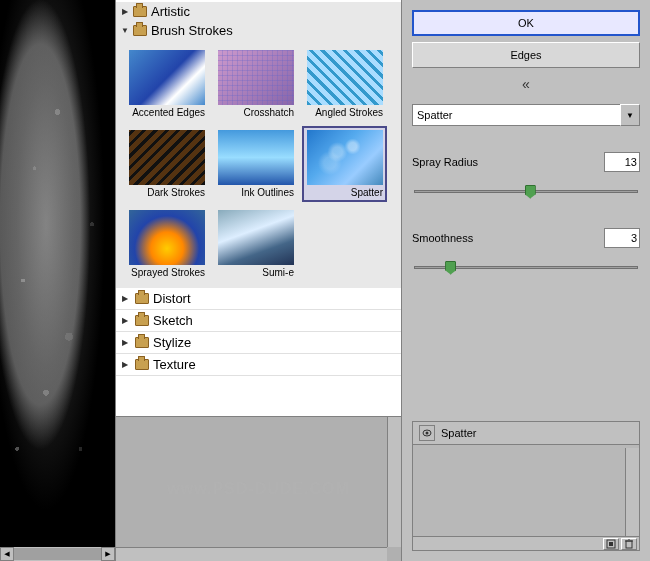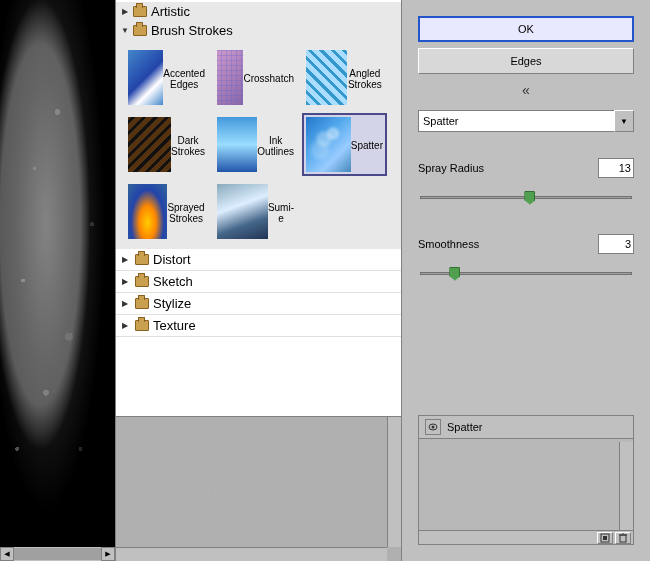--- a/index.html
+++ b/index.html
@@ -163,22 +163,22 @@
     .filter-items-grid {
       display: grid;
       grid-template-columns: repeat(3, 85px);
       gap: 4px;
       padding: 6px 8px;
       background: #e8e8e8;
     }
 
     .filter-item {
       display: flex;
-      flex-direction: row;
-      align-items: center;
+      flex-direction: column;
+      align-items: flex-end;
       cursor: pointer;
       padding: 2px;
       border: 2px solid transparent;
     }
 
     .filter-item.selected {
       border: 2px solid #4a4a8a;
       background: #d4d4e8;
     }
 
@@ -276,21 +276,21 @@
       border-top: 1px solid #808080;
       display: flex;
       align-items: center;
     }
 
     
     .controls-panel {
       flex: 1;
       display: flex;
       flex-direction: column;
-      padding: 16px;
+      padding: 10px;
       background: #c0c0c0;
       gap: 6px;
     }
 
     .btn-ok {
       width: 100%;
       height: 26px;
       background: #e8e8ff;
       border: 2px solid #2255cc;
       cursor: pointer;

